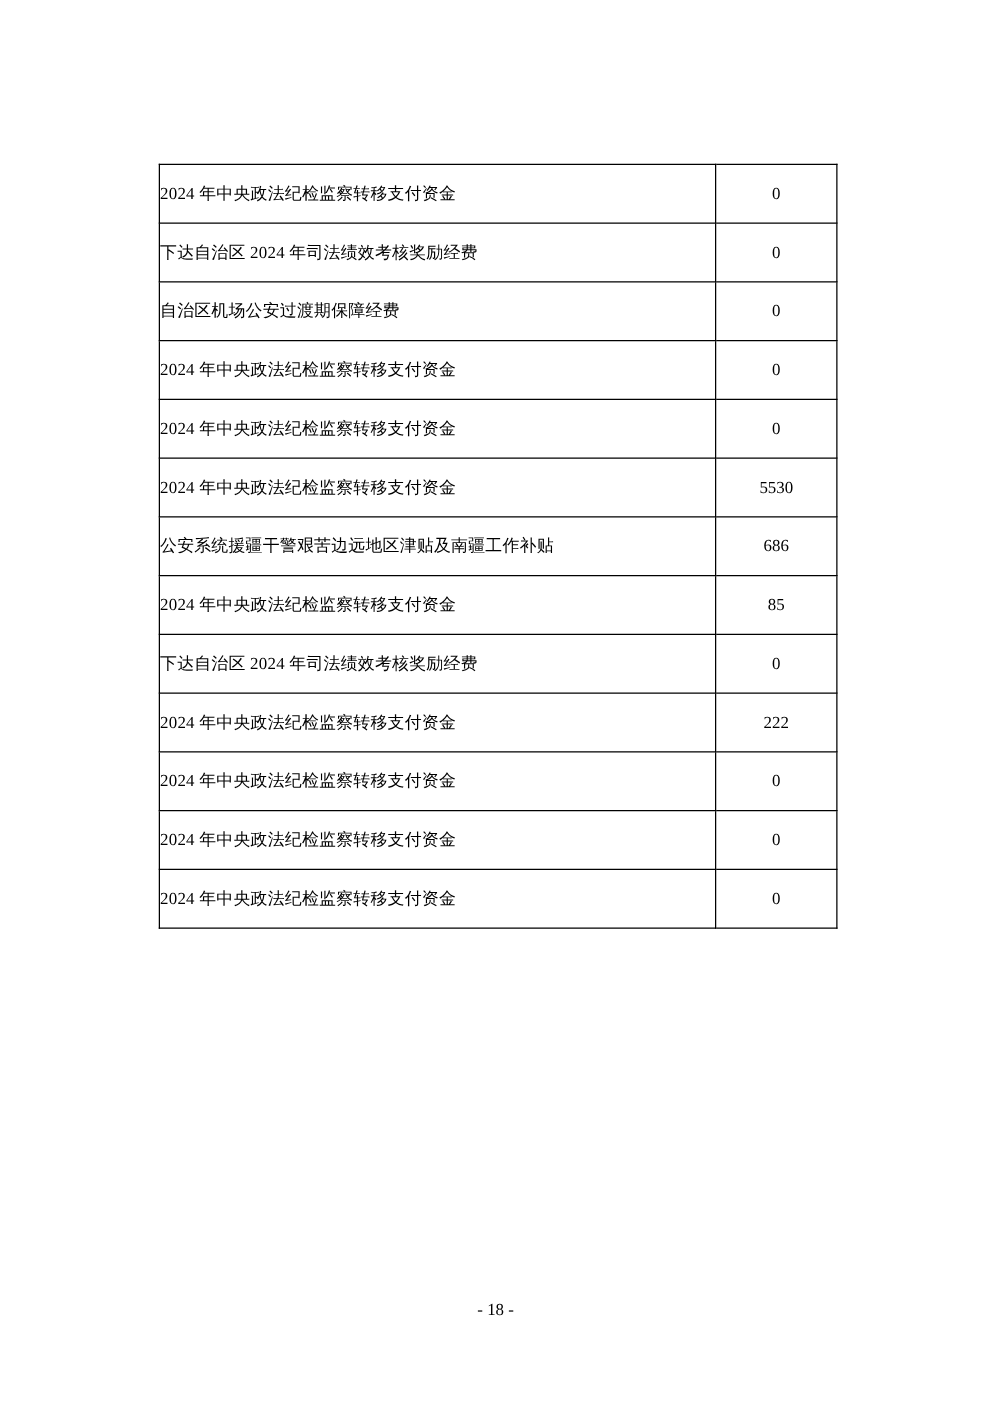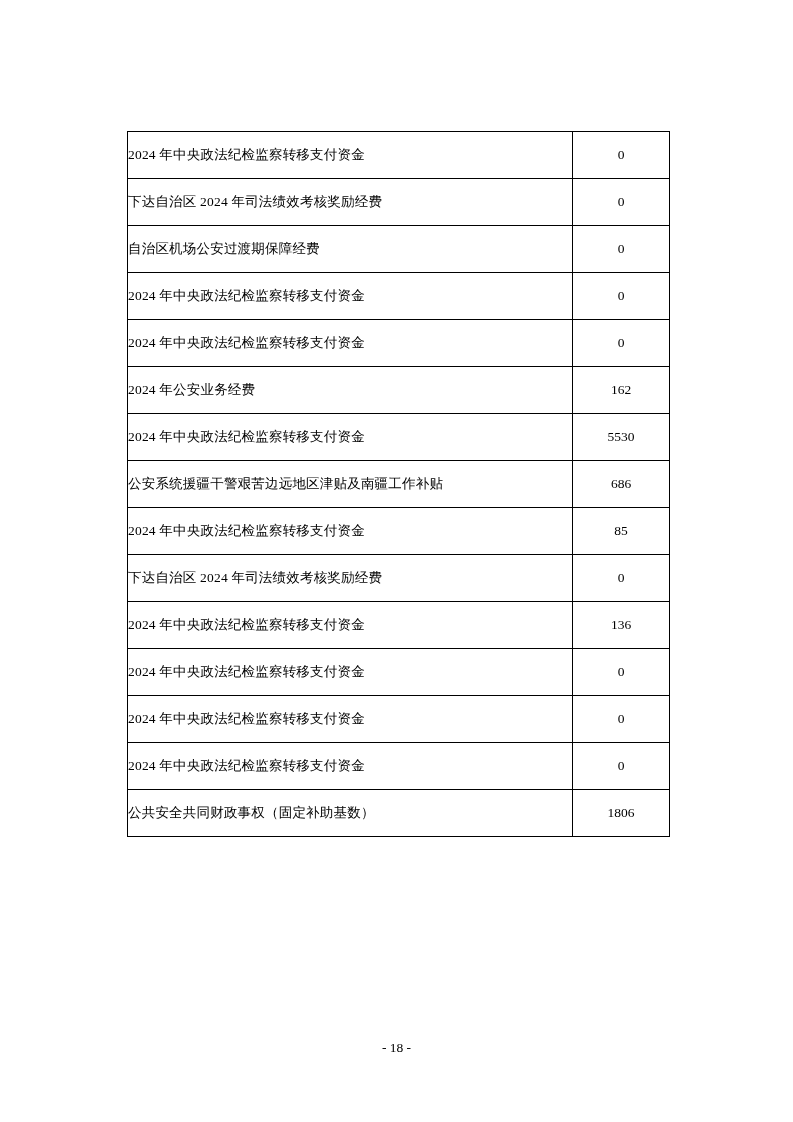--- a/index.html
+++ b/index.html
@@ -87,59 +87,51 @@
         </tr>
         <tr>
           <td class="item-cell">2024 年中央政法纪检监察转移支付资金</td>
           <td class="value-cell">0</td>
         </tr>
         <tr>
           <td class="item-cell">2024 年中央政法纪检监察转移支付资金</td>
           <td class="value-cell">0</td>
         </tr>
         <tr>
-          <td class="item-cell">2024 年公安业务经费</td>
-          <td class="value-cell">162</td>
-        </tr>
-        <tr>
           <td class="item-cell">2024 年中央政法纪检监察转移支付资金</td>
           <td class="value-cell">5530</td>
         </tr>
         <tr>
           <td class="item-cell">公安系统援疆干警艰苦边远地区津贴及南疆工作补贴</td>
           <td class="value-cell">686</td>
         </tr>
         <tr>
           <td class="item-cell">2024 年中央政法纪检监察转移支付资金</td>
           <td class="value-cell">85</td>
         </tr>
         <tr>
           <td class="item-cell">下达自治区 2024 年司法绩效考核奖励经费</td>
           <td class="value-cell">0</td>
         </tr>
         <tr>
           <td class="item-cell">2024 年中央政法纪检监察转移支付资金</td>
-          <td class="value-cell">136</td>
+          <td class="value-cell">222</td>
         </tr>
         <tr>
           <td class="item-cell">2024 年中央政法纪检监察转移支付资金</td>
           <td class="value-cell">0</td>
         </tr>
         <tr>
           <td class="item-cell">2024 年中央政法纪检监察转移支付资金</td>
           <td class="value-cell">0</td>
         </tr>
         <tr>
           <td class="item-cell">2024 年中央政法纪检监察转移支付资金</td>
           <td class="value-cell">0</td>
         </tr>
-        <tr>
-          <td class="item-cell">公共安全共同财政事权（固定补助基数）</td>
-          <td class="value-cell">1806</td>
-        </tr>
 
       </tbody>
     </table>
   </div>
 
   <div class="page-number">- 18 -</div>
 
 </div>
 
 </body></html>

